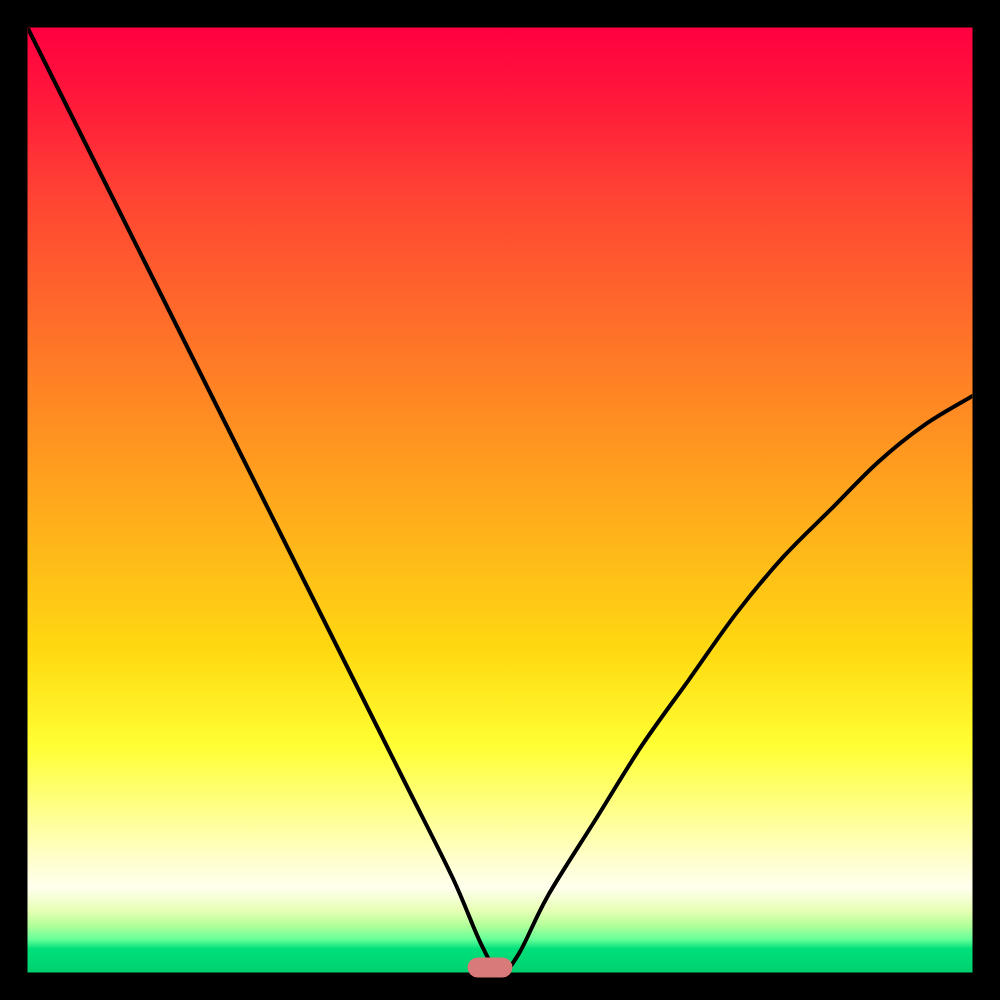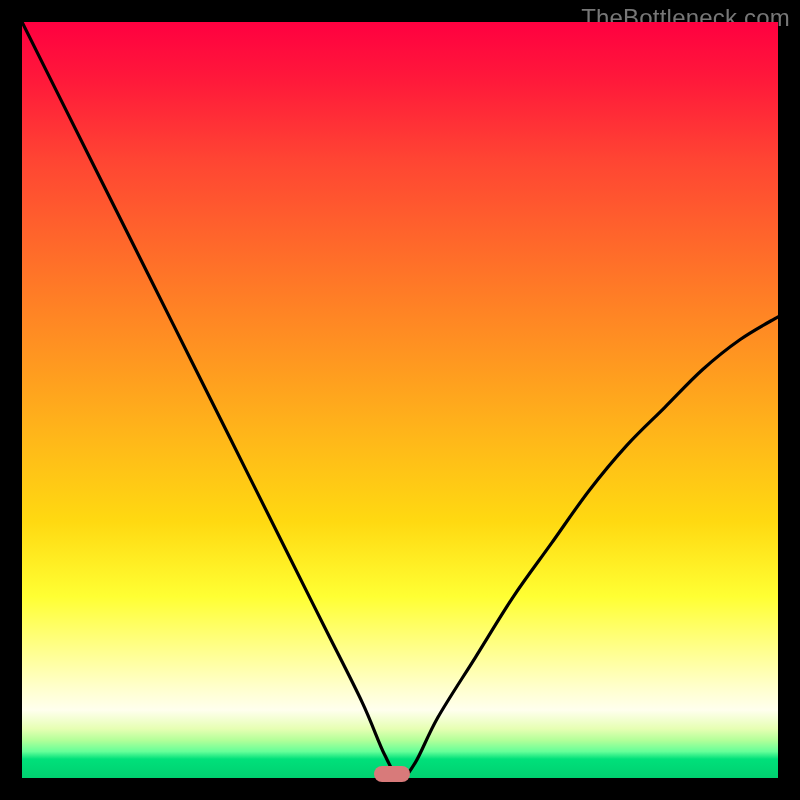--- a/index.html
+++ b/index.html
@@ -66,21 +66,20 @@
     height: 16px;
     background: #d87a7a;
     border-radius: 8px;
   }
 </style>
 </head>
 <body>
 
 <div class="frame">
 
-  <div class="watermark">TheBottleneck.com</div>
 
   <div class="plot">
 
     <svg class="curve" viewBox="0 0 756 756" preserveAspectRatio="none">
       <path id="curve-path" d="M 0 0 C 6.300000000000001 12.600000000000003, 25.200000000000003 50.400000000000034, 37.800000000000004 75.60000000000002 C 50.400000000000006 100.80000000000001, 63.00000000000001 125.99999999999993, 75.60000000000001 151.19999999999993 C 88.2 176.39999999999995, 100.79999999999998 201.60000000000005, 113.39999999999999 226.80000000000007 C 126 252.00000000000009, 138.60000000000002 277.20000000000005, 151.20000000000002 302.40000000000003 C 163.8 327.6, 176.4 352.8, 189 378 C 201.6 403.2, 214.2 428.4, 226.79999999999998 453.59999999999997 C 239.39999999999998 478.79999999999995, 251.99999999999994 504.00000000000006, 264.59999999999997 529.2 C 277.2 554.4000000000001, 289.8 579.5999999999999, 302.40000000000003 604.8 C 315.00000000000006 630, 330.12 658.98, 340.2 680.4 C 350.28 701.8199999999999, 356.58 720.72, 362.88 733.32 C 369.18 745.9200000000001, 372.96 754.74, 378 756 C 383.04 757.26, 386.82 750.96, 393.12 740.88 C 399.42 730.8, 405.72 713.16, 415.8 695.52 C 425.88 677.88, 440.99999999999994 655.1999999999999, 453.59999999999997 635.04 C 466.2 614.88, 478.80000000000007 593.4599999999999, 491.40000000000003 574.56 C 504 555.66, 516.5999999999999 539.28, 529.1999999999999 521.64 C 541.8 504, 554.4 485.09999999999997, 567 468.71999999999997 C 579.6 452.34, 592.2 437.22, 604.8000000000001 423.36 C 617.4000000000001 409.5, 630 398.16, 642.6 385.56 C 655.2 372.96, 667.8 359.09999999999997, 680.4 347.76 C 693 336.42, 705.5999999999999 326.34000000000003, 718.1999999999999 317.52000000000004 C 730.8 308.70000000000005, 749.7 298.62, 756 294.84000000000003" fill="none" stroke="#000000" stroke-width="3.2" stroke-linecap="round"></path>
     </svg>
 
     <div class="marker" id="marker" style="left: 352.44px; top: 744px; background: rgb(216, 122, 122);"></div>
 
   </div>

